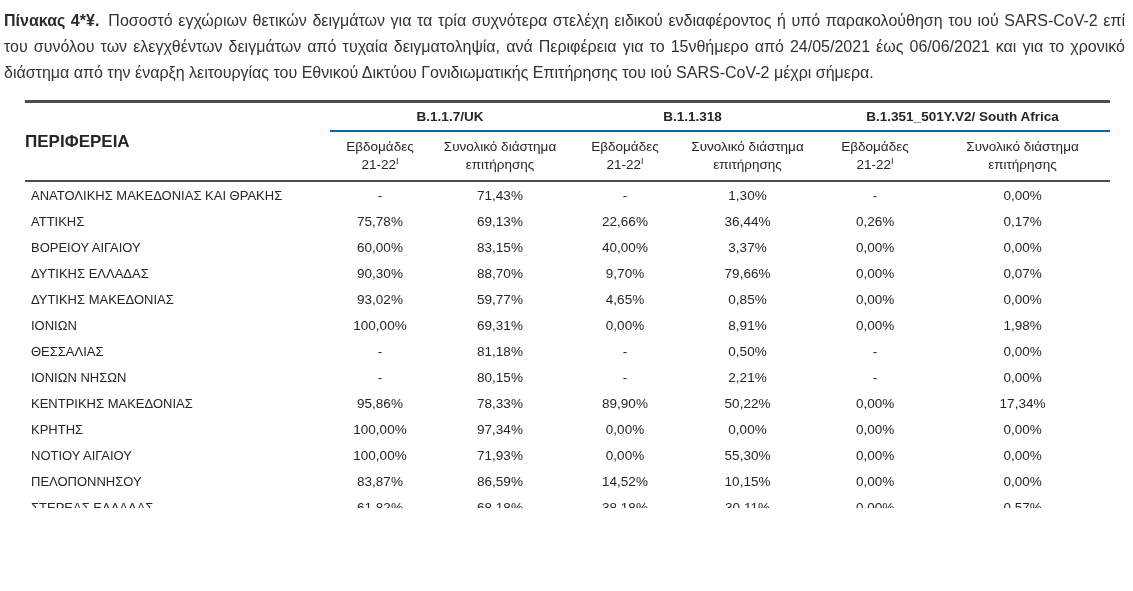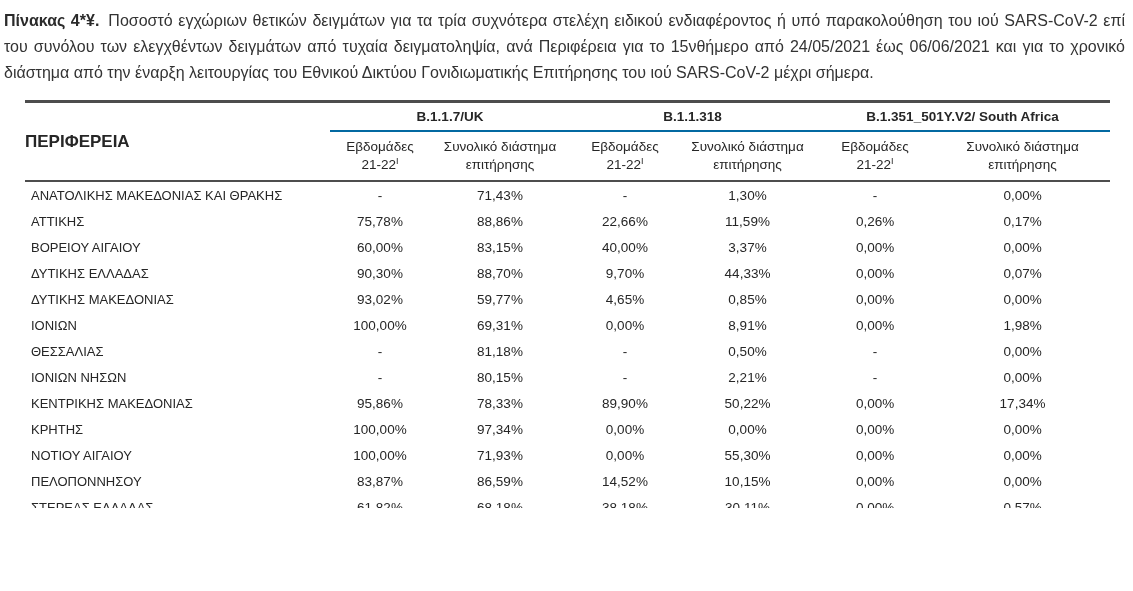--- a/index.html
+++ b/index.html
@@ -135,41 +135,41 @@
             <td class="val">-</td>
             <td class="val">71,43%</td>
             <td class="val">-</td>
             <td class="val">1,30%</td>
             <td class="val">-</td>
             <td class="val">0,00%</td>
           </tr>
           <tr>
             <td class="region">ΑΤΤΙΚΗΣ</td>
             <td class="val">75,78%</td>
-            <td class="val">88,86%</td>
+            <td class="val">69,13%</td>
             <td class="val">22,66%</td>
-            <td class="val">11,59%</td>
+            <td class="val">36,44%</td>
             <td class="val">0,26%</td>
             <td class="val">0,17%</td>
           </tr>
           <tr>
             <td class="region">ΒΟΡΕΙΟΥ ΑΙΓΑΙΟΥ</td>
             <td class="val">60,00%</td>
             <td class="val">83,15%</td>
             <td class="val">40,00%</td>
             <td class="val">3,37%</td>
             <td class="val">0,00%</td>
             <td class="val">0,00%</td>
           </tr>
           <tr>
             <td class="region">ΔΥΤΙΚΗΣ ΕΛΛΑΔΑΣ</td>
             <td class="val">90,30%</td>
             <td class="val">88,70%</td>
             <td class="val">9,70%</td>
-            <td class="val">44,33%</td>
+            <td class="val">79,66%</td>
             <td class="val">0,00%</td>
             <td class="val">0,07%</td>
           </tr>
           <tr>
             <td class="region">ΔΥΤΙΚΗΣ ΜΑΚΕΔΟΝΙΑΣ</td>
             <td class="val">93,02%</td>
             <td class="val">59,77%</td>
             <td class="val">4,65%</td>
             <td class="val">0,85%</td>
             <td class="val">0,00%</td>

